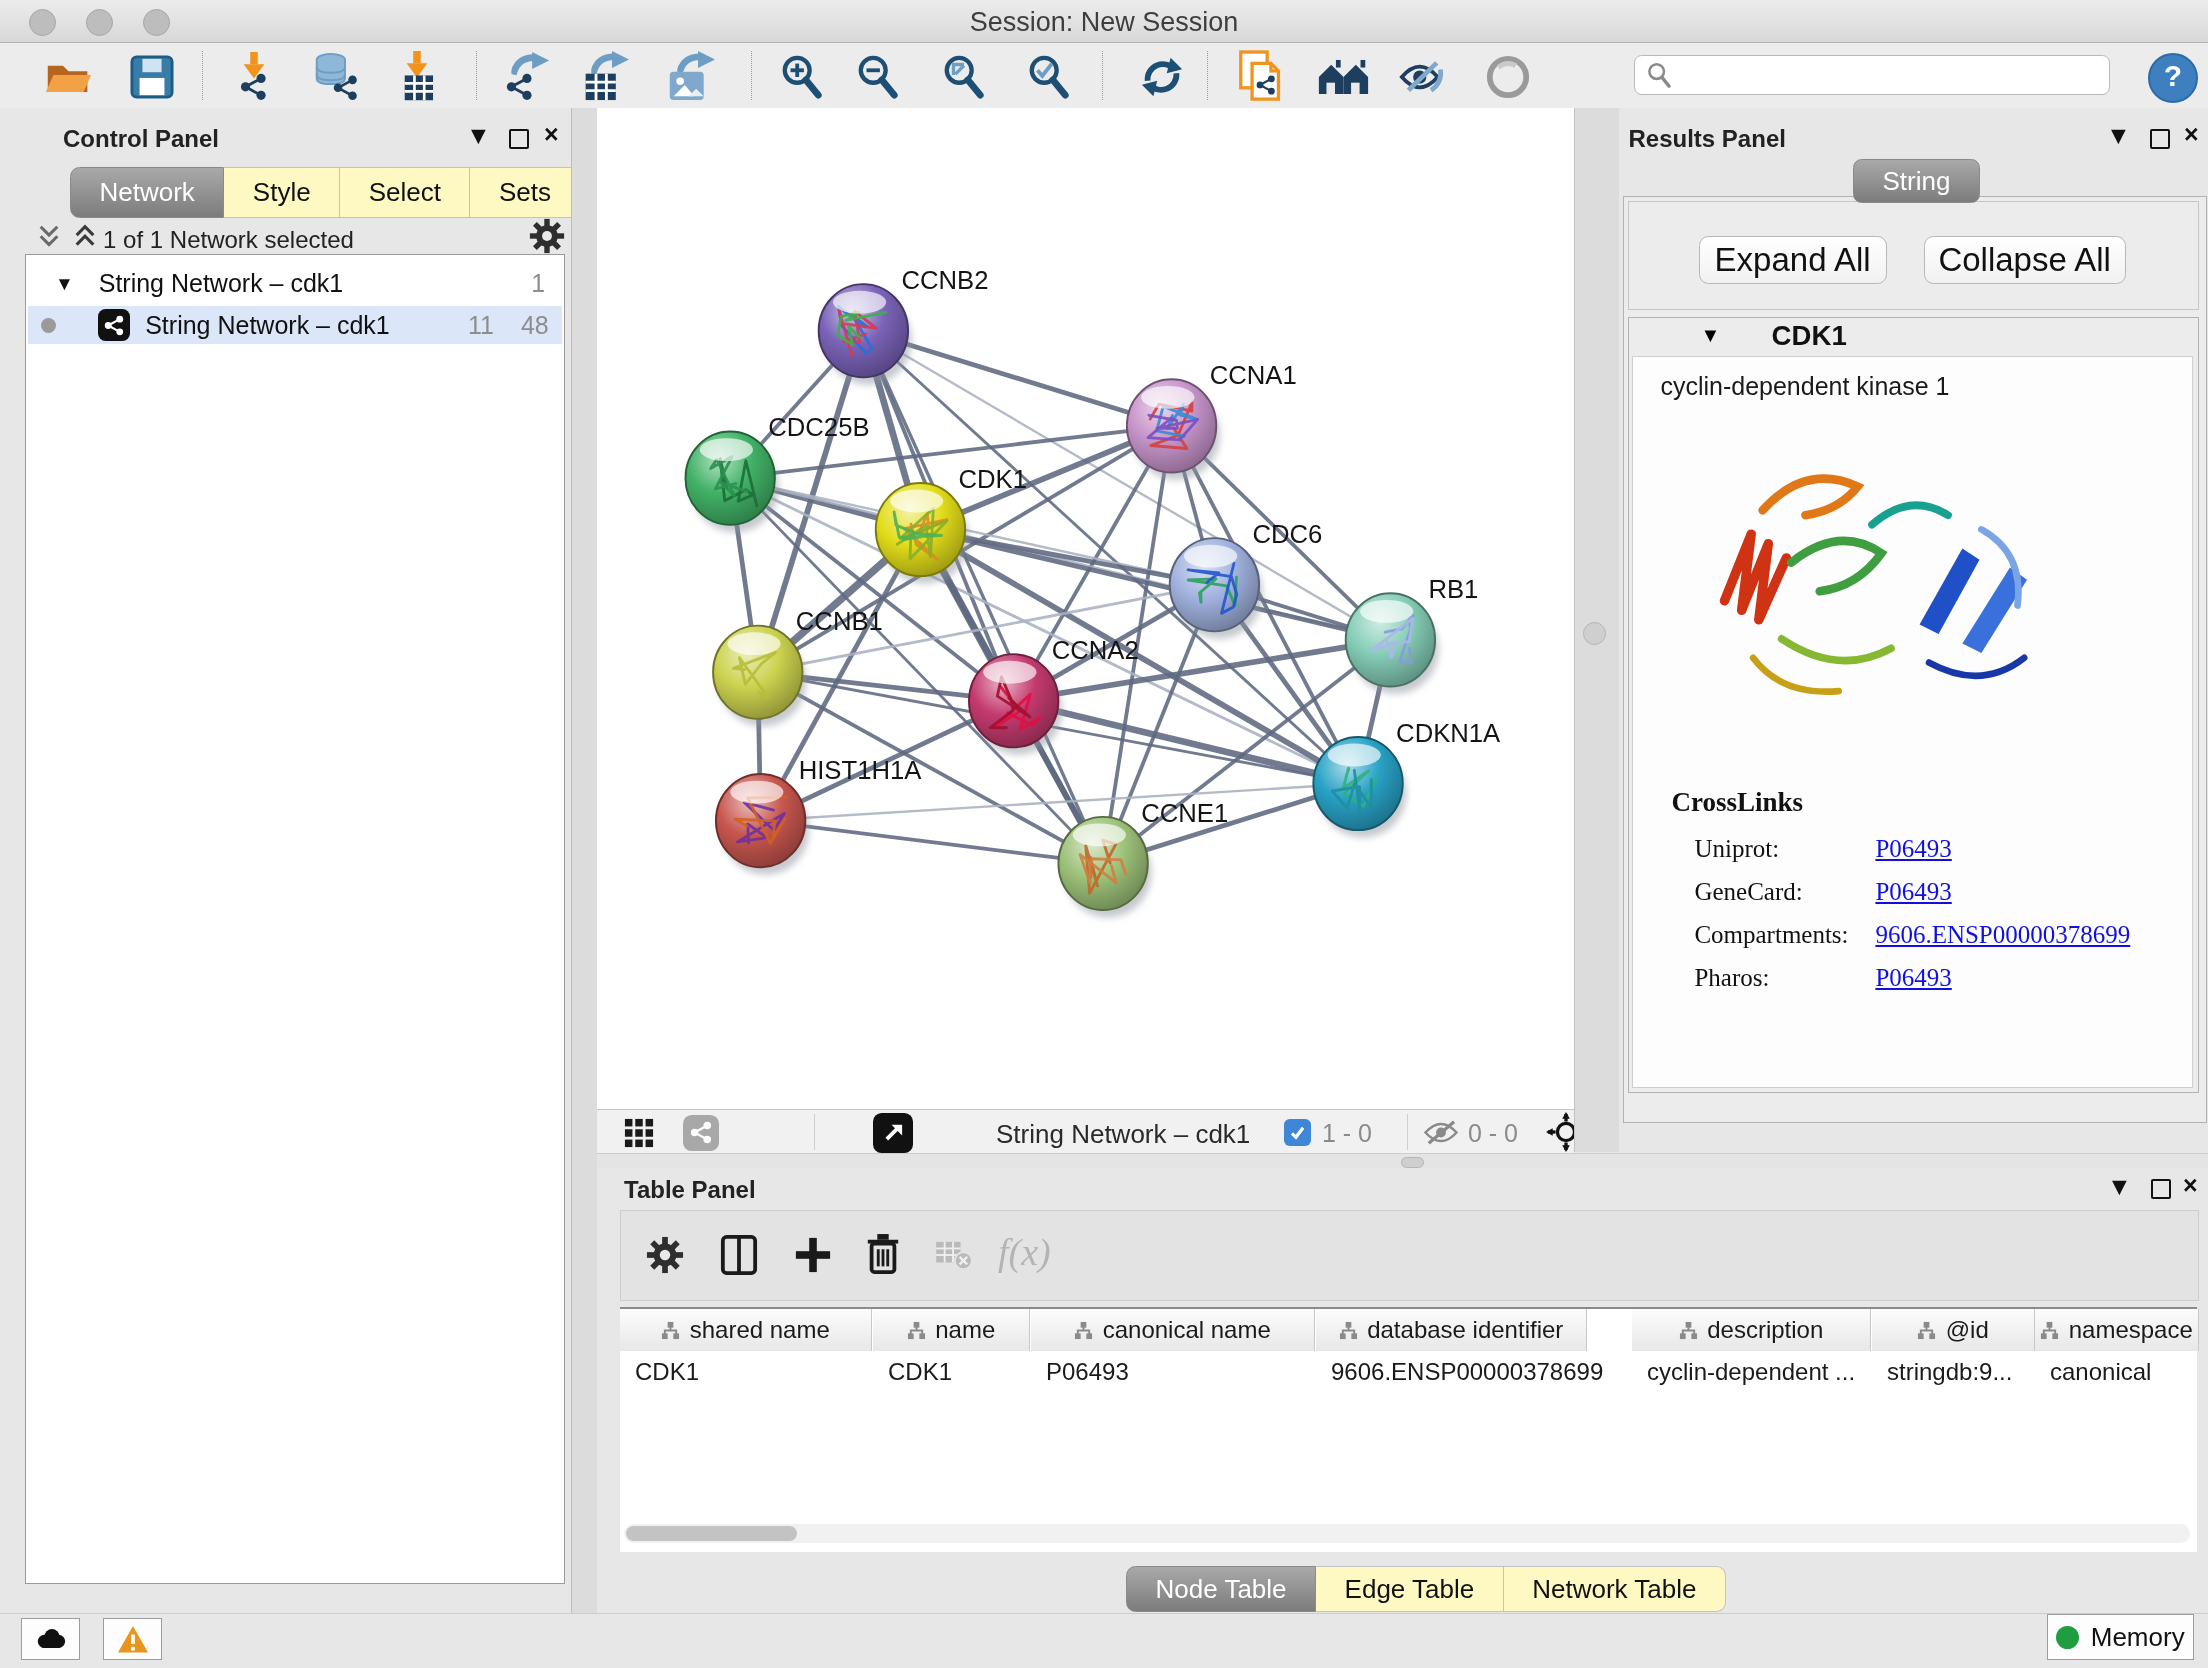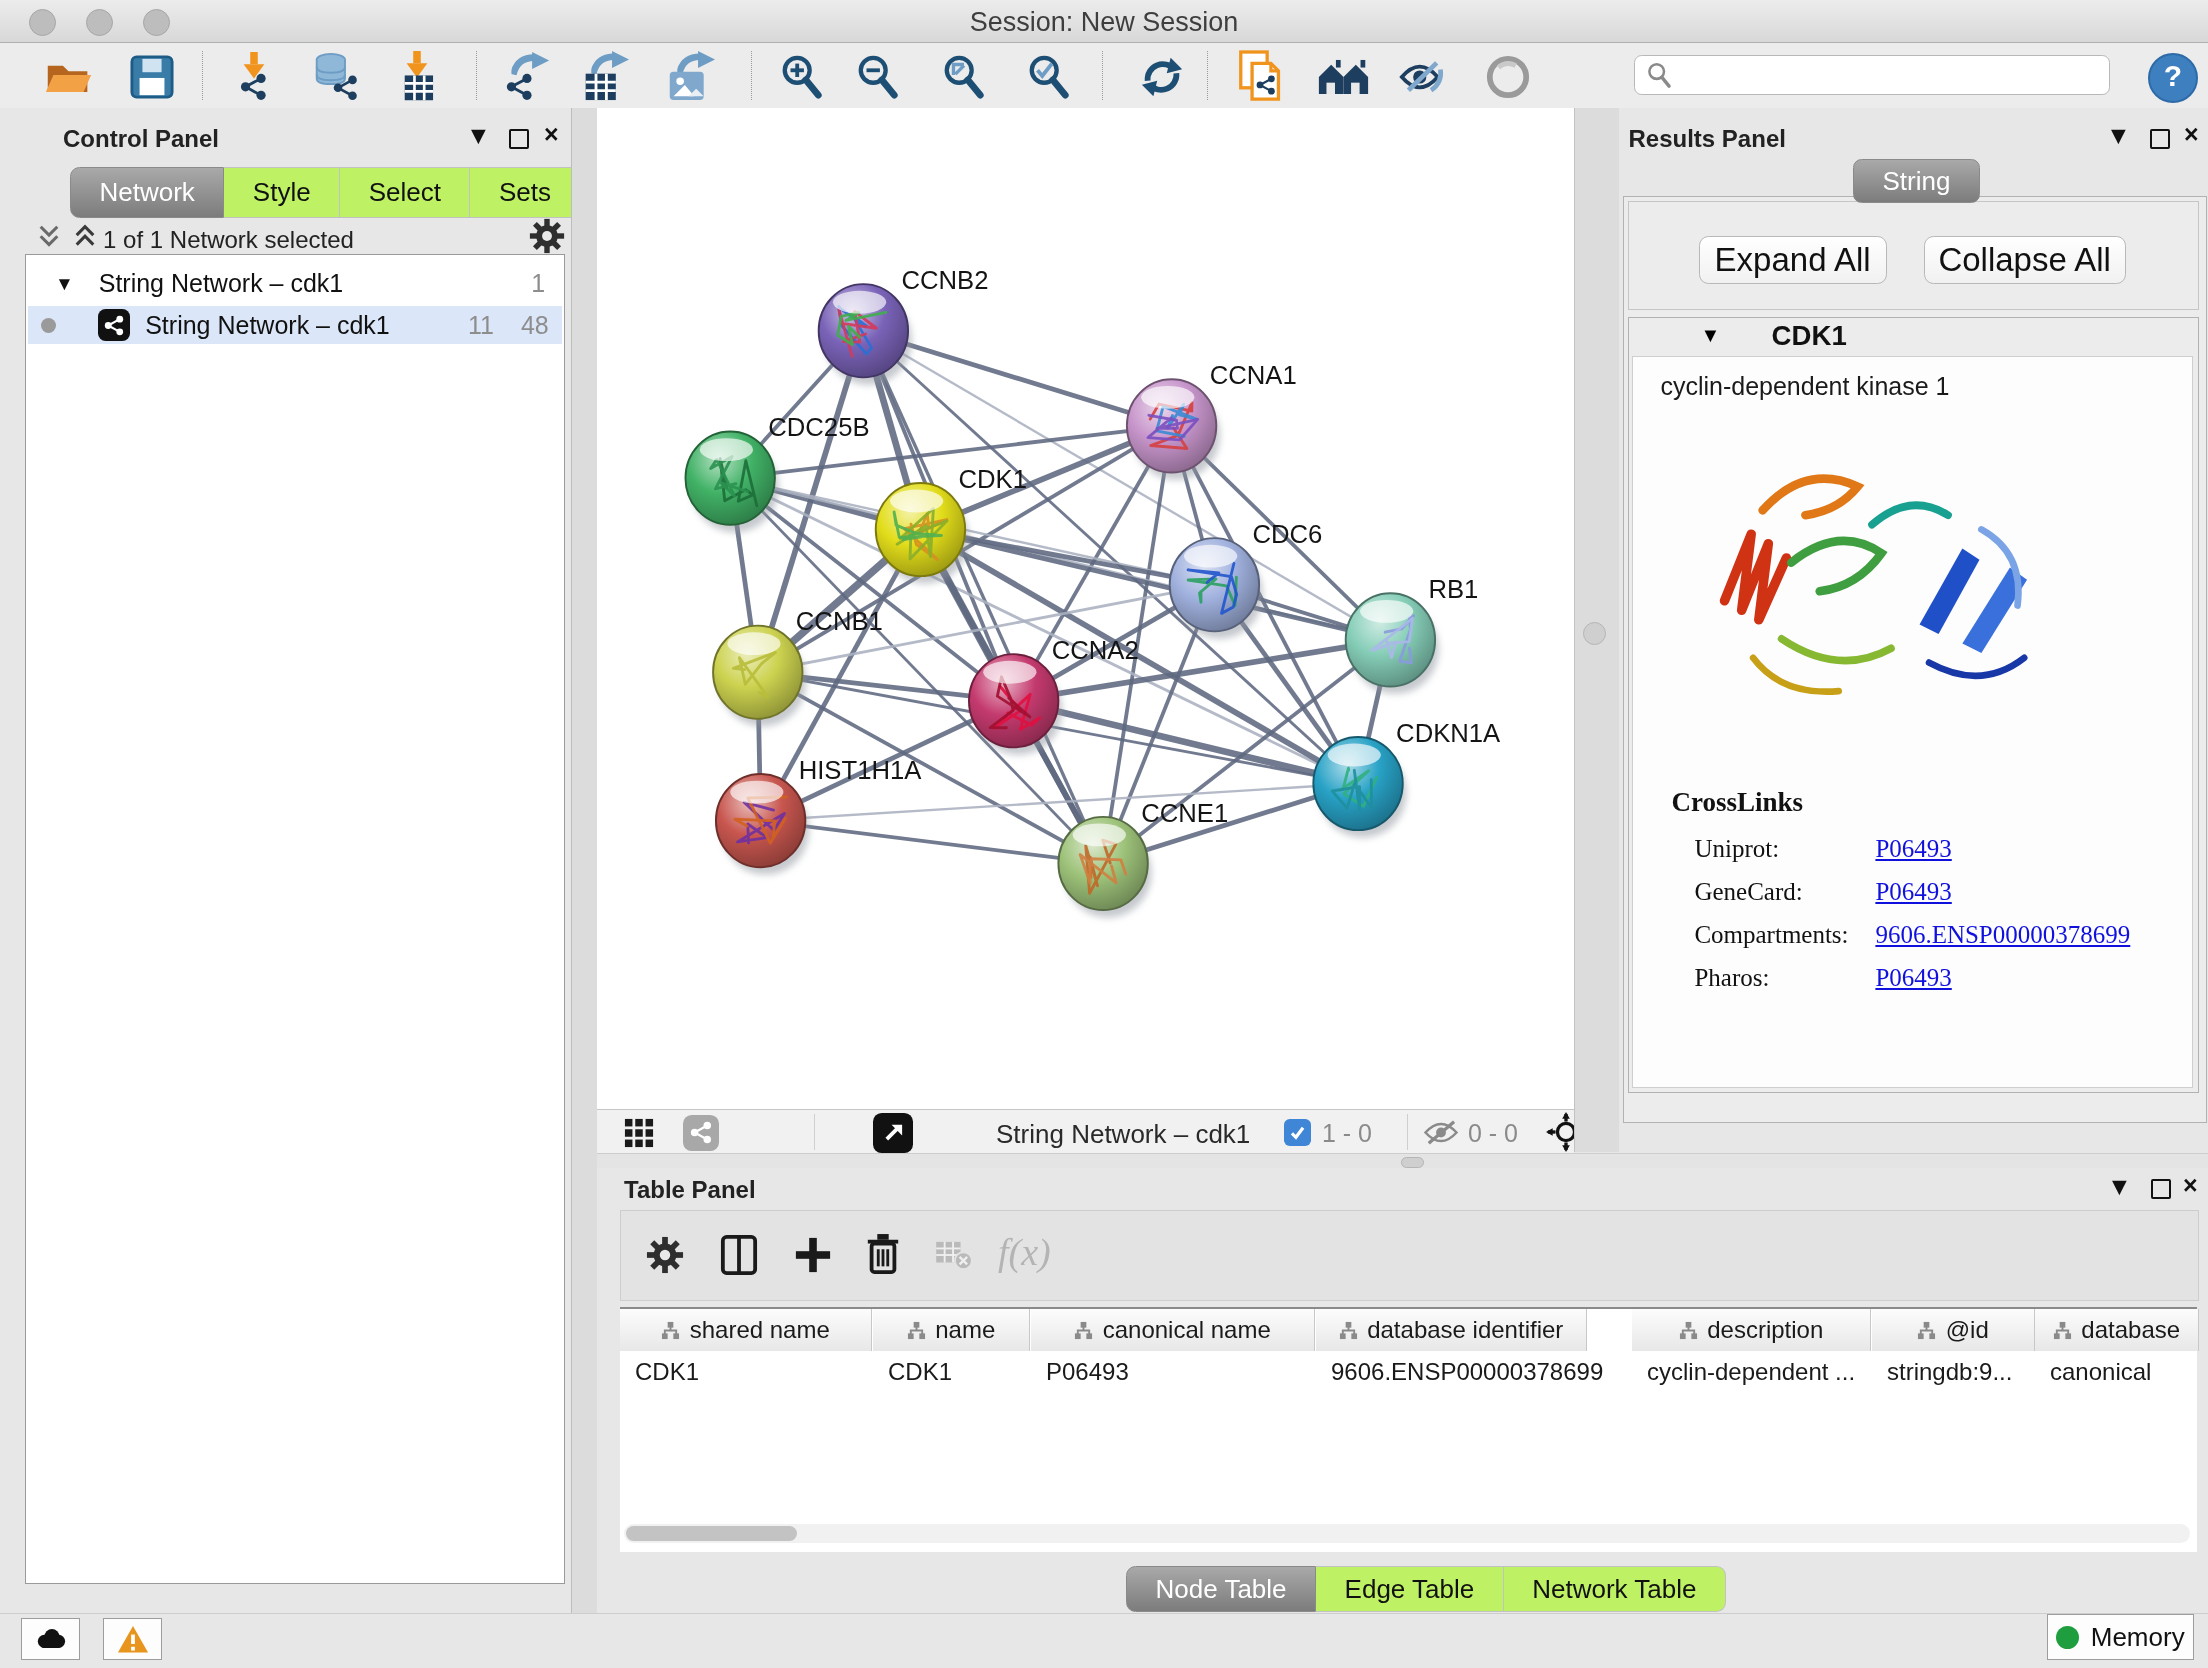--- a/index.html
+++ b/index.html
@@ -12,21 +12,21 @@
   
   .toolbar{position:absolute;left:0;top:43px;width:2208px;height:66px;background:#ececec;border-bottom:1px solid #a8a8a8;}
   .tbi{position:absolute;top:9.5px;width:53px;height:48px;display:flex;align-items:center;justify-content:center;cursor:pointer;}
   .tsep{position:absolute;top:7.6px;width:0;height:49px;border-left:1.9px dotted #9a9a9a;}
   .searchbox{position:absolute;left:1634px;top:12.4px;width:476px;height:40px;background:#fff;border:1px solid #b8b8b8;border-radius:7.6px;display:flex;align-items:center;padding-left:11.4px;box-sizing:border-box;}
   .helpbtn{position:absolute;left:2148px;top:9.5px;width:46px;height:46px;border-radius:50%;background:#3e7fbf;border:2.9px solid #2d6aa8;color:#fff;font-size:30px;font-weight:bold;text-align:center;line-height:42px;}
   
   .phdr{font-size:24px;color:#222;font-weight:bold;}
   .picon{position:absolute;top:0;font-size:25px;color:#111;cursor:pointer;}
   .sqicon{width:16px;height:16px;border:2.9px solid #111;border-radius:1.9px;}
-  .seg{display:inline-block;height:49px;line-height:49px;padding:0 28.5px;background:#bef264;border:1px solid #c2c2c2;border-left:none;font-size:26px;color:#111;text-align:center;cursor:pointer;}
+  .seg{display:inline-block;height:49px;line-height:49px;padding:0 28.5px;background:#fef9c3;border:1px solid #c2c2c2;border-left:none;font-size:26px;color:#111;text-align:center;cursor:pointer;}
   .seg.first{border-left:1px solid #c2c2c2;border-radius:9.5px 0 0 9.5px;}
   .seg.last{border-radius:0 9.5px 9.5px 0;text-align:center;}
   .seg.sel{background:linear-gradient(#a9a9a9,#7c7c7c);color:#fff;border-color:#8a8a8a;}
   .whitebox{background:#fff;border:1.9px solid #9a9a9a;}
   .treerow{position:absolute;left:1.9px;width:calc(100% - 3.8px);height:38px;display:flex;align-items:center;font-size:25px;color:#111;}
   .cnt{color:#8d8d8d;}
   
   .netbar{position:absolute;left:597px;top:1109px;width:977px;height:44px;background:#f1f1f1;border-top:1px solid #c6c6c6;}
   
   .btn{background:linear-gradient(#ffffff,#f1f1f1);border:1px solid #b8b8b8;border-radius:9.5px;font-size:33px;color:#111;text-align:center;cursor:pointer;}
@@ -728,21 +728,21 @@
           <div class="th" style="left: 1252px; width: 163px;">
             <svg width="19" height="19" style="margin-right:9.5px;flex:none" viewBox="0 0 20 20">
               <use href="#sym-tree" width="20" height="20"></use>
             </svg>
             <span style="overflow:hidden;white-space:nowrap;">@id</span>
           </div>
           <div class="th" style="left: 1415px; width: 164px;">
             <svg width="19" height="19" style="margin-right:9.5px;flex:none" viewBox="0 0 20 20">
               <use href="#sym-tree" width="20" height="20"></use>
             </svg>
-            <span style="overflow:hidden;white-space:nowrap;">database</span>
+            <span style="overflow:hidden;white-space:nowrap;">namespace</span>
           </div>
         </div>
     <div id="tbl-body">
           <div class="td" style="left: 0px; width: 252px; white-space: nowrap; overflow: hidden;">CDK1</div>
           <div class="td" style="left: 253px; width: 157px; white-space: nowrap; overflow: hidden;">CDK1</div>
           <div class="td" style="left: 411px; width: 284px; white-space: nowrap; overflow: hidden;">P06493</div>
           <div class="td" style="left: 696px; width: 315px; white-space: nowrap; overflow: hidden;">9606.ENSP00000378699</div>
           <div class="td" style="left: 1012px; width: 239px; white-space: nowrap; overflow: hidden;">cyclin-dependent ...</div>
           <div class="td" style="left: 1252px; width: 163px; white-space: nowrap; overflow: hidden;">stringdb:9...</div>
           <div class="td" style="left: 1415px; width: 164px; white-space: nowrap; overflow: hidden;">canonical</div>

